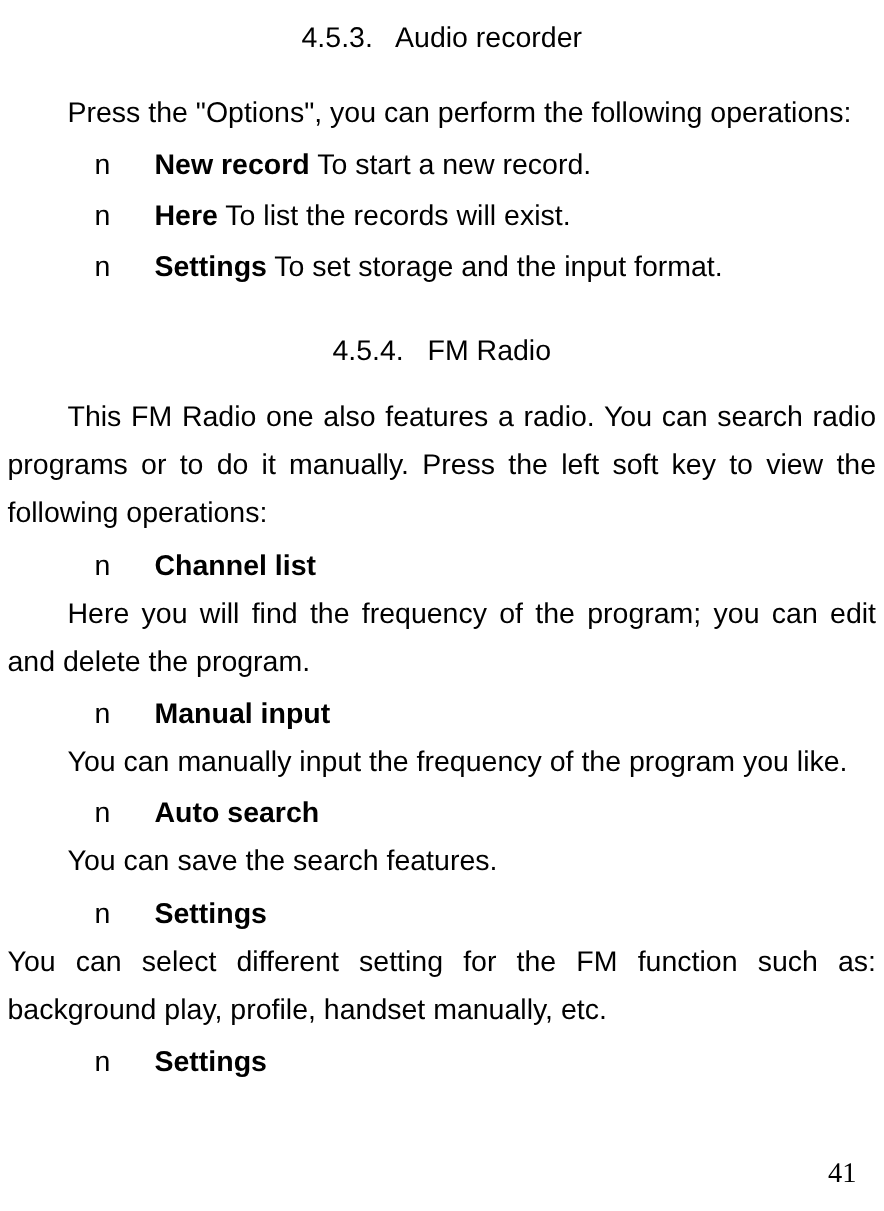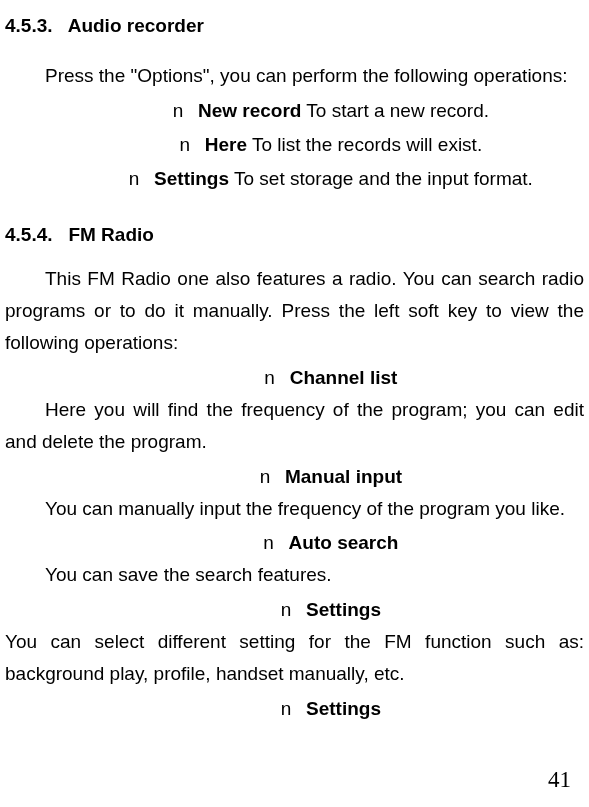--- a/index.html
+++ b/index.html
@@ -12,34 +12,34 @@
       height: 807px;
       background: #ffffff;
       font-family: Arial, sans-serif;
       font-size: 19px;
       color: #000000;
       padding: 10px 5px 0 5px;
       position: relative;
       line-height: 1.7;
     }
     .heading {
-      font-weight: bold;
+      font-weight: normal;
       margin-bottom: 18px;
+      text-align: center;
     }
     .intro {
       text-align: justify;
       margin-bottom: 2px;
     }
     .intro-indent {
       text-indent: 40px;
     }
     .list-item {
       padding-left: 58px;
       margin-bottom: 2px;
-      text-align: center;
     }
     .bullet {
       display: inline-block;
       width: 40px;
     }
     .bold {
       font-weight: bold;
     }
     .section-gap {
       margin-top: 24px;
@@ -50,21 +50,21 @@
       margin-bottom: 2px;
     }
     .desc-indent-first {
       text-indent: 40px;
     }
     .page-number {
       position: absolute;
       bottom: 8px;
       right: 18px;
       font-family: 'Times New Roman', serif;
-      font-size: 23px;
+      font-size: 19px;
     }
     .tight-list {
       margin-bottom: 0;
     }
   </style>
 </head>
 <body>
 
 <div class="heading">
   <span>4.5.3.</span>&nbsp;&nbsp;

